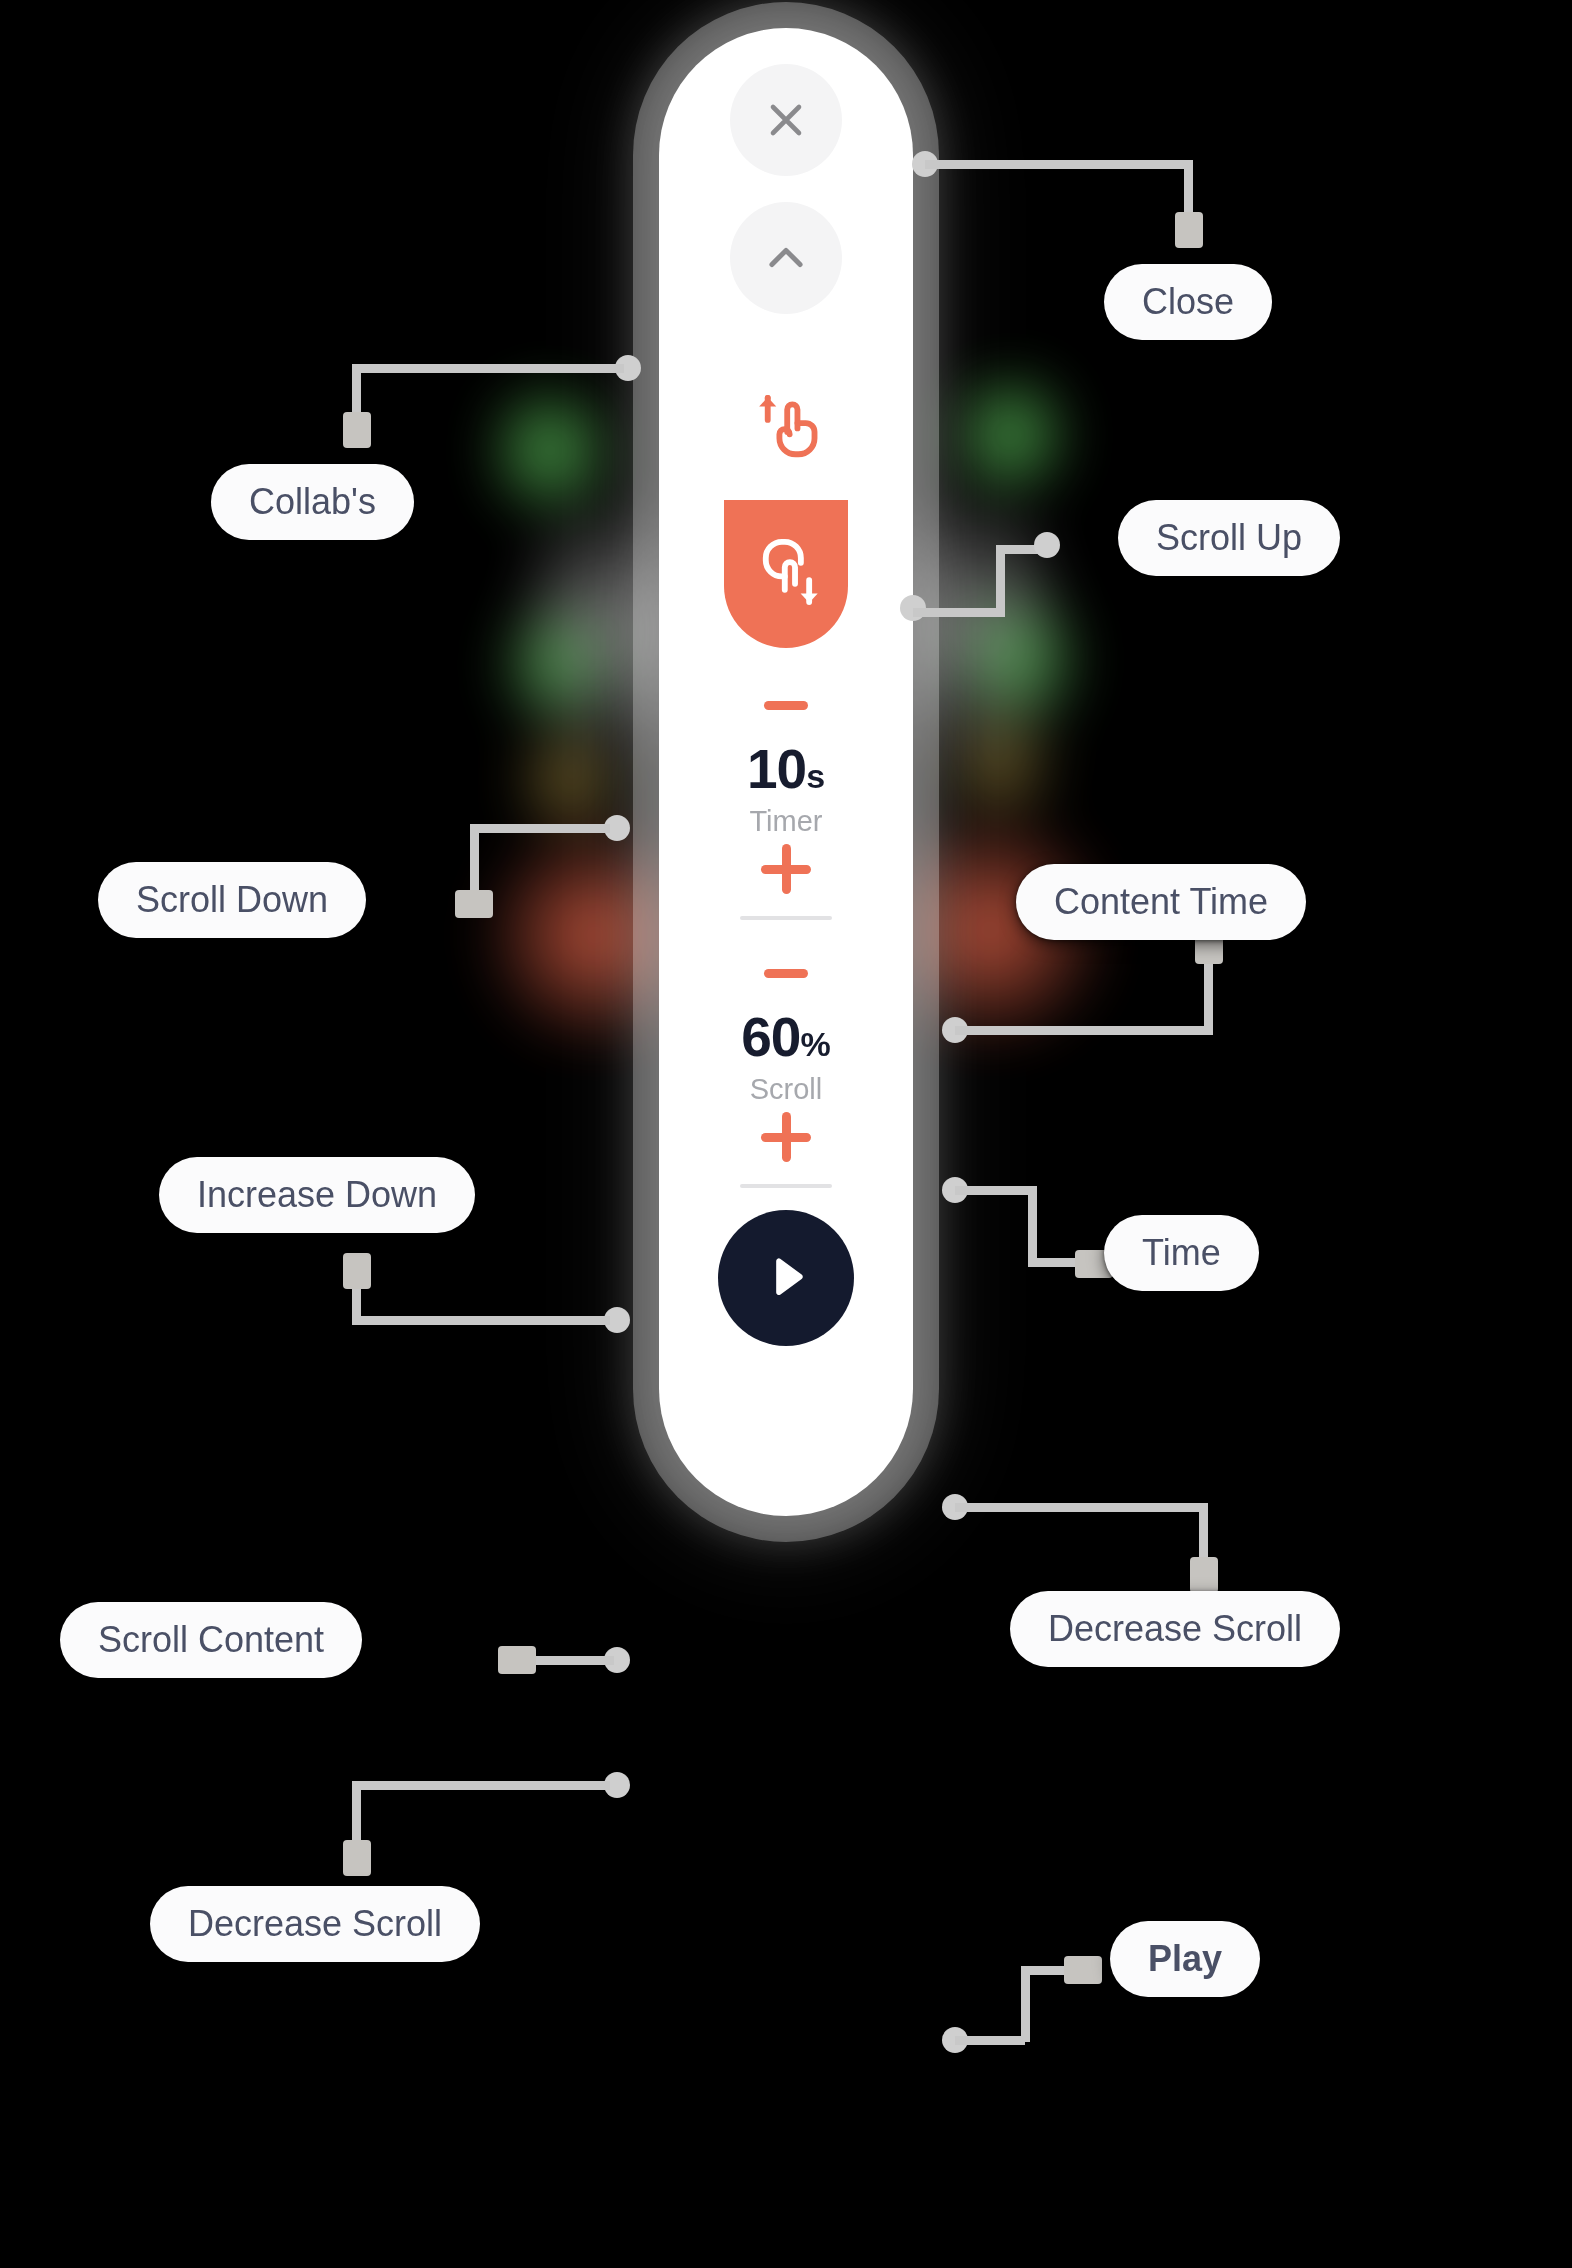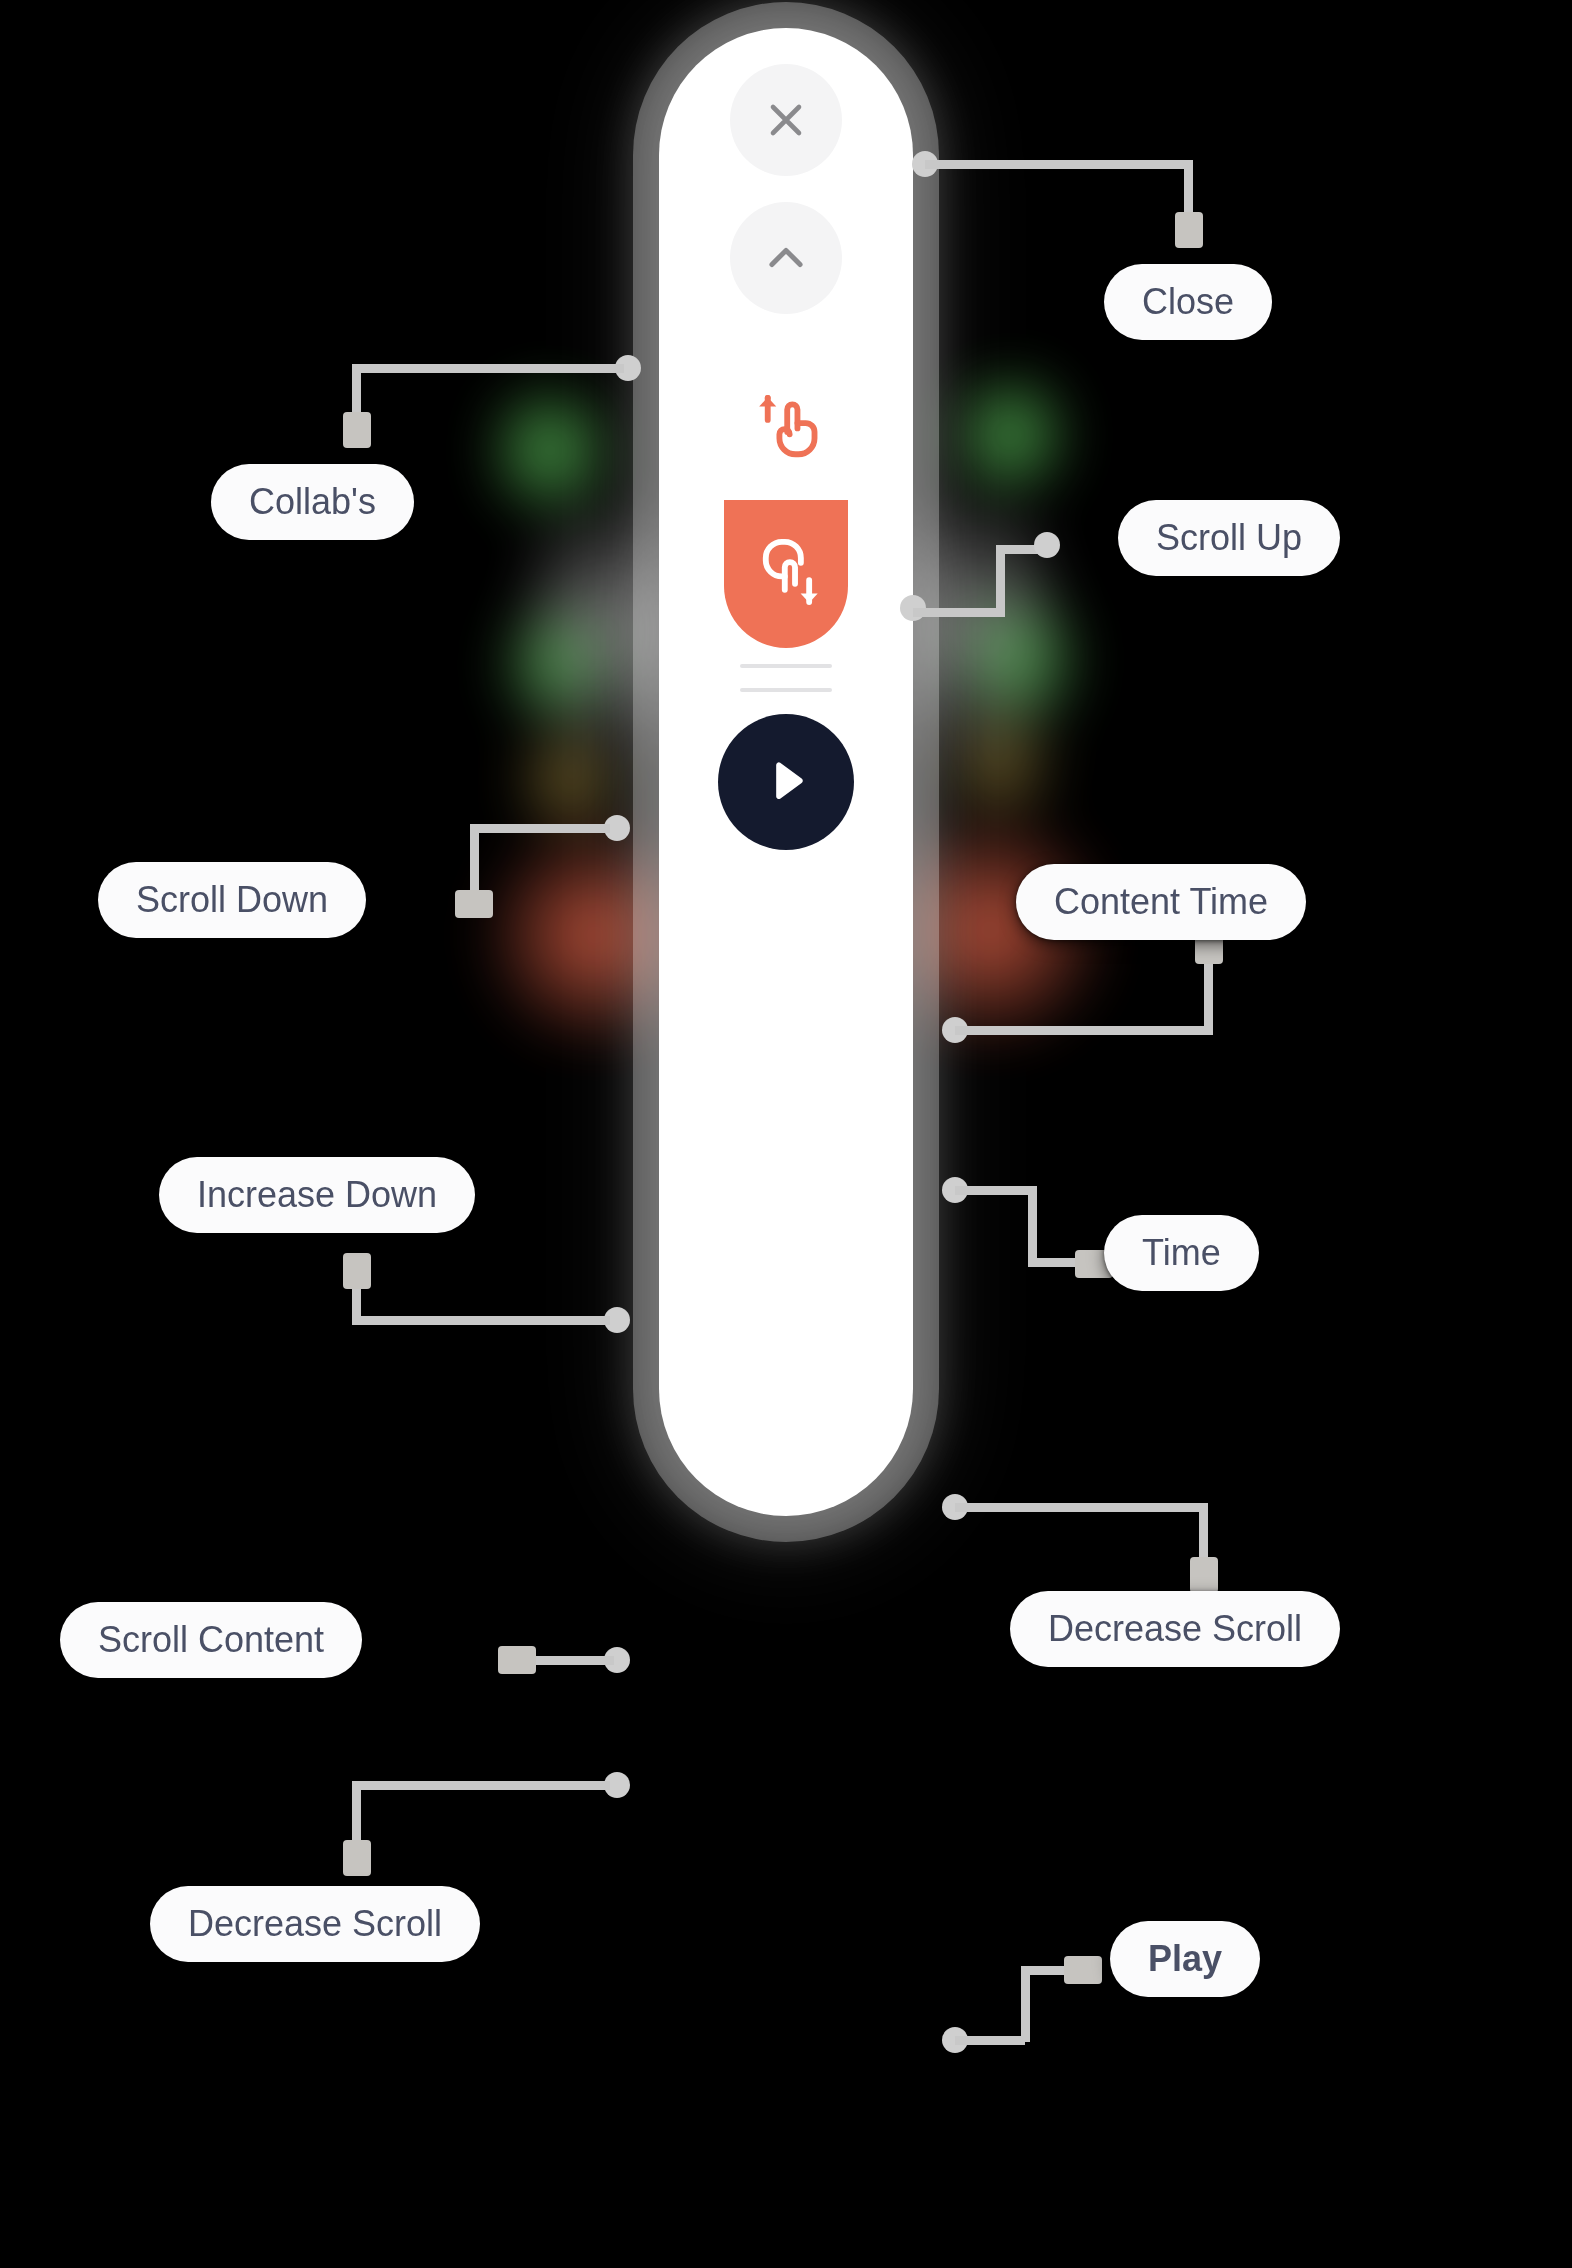--- a/index.html
+++ b/index.html
@@ -304,23 +304,47 @@
     <div id="scroll-down-half">
       <svg width="78" height="78" viewBox="0 0 32 32" fill="none" stroke="#ffffff" stroke-width="2.4" stroke-linecap="round" stroke-linejoin="round">
         <path d="M15.5 22.5 V13.2 a2.1 2.1 0 0 1 4.2 0 V20"></path>
         <path d="M11.3 17 h-1.2 a6.6 6.6 0 0 1 -6.6 -6.6 v-1.0 a6.6 6.6 0 0 1 6.6 -6.6 h1.2 a6.6 6.6 0 0 1 6.6 6.6 v2.0" transform="translate(4.2,0)"></path>
         <path d="M25.5 18.5 V27.5"></path>
         <path d="M22 24 L25.5 27.8 L29 24" fill="#ffffff" stroke="none"></path>
       </svg>
     </div>
   </div>
 
+  <div class="stepper" id="timer-stepper">
+    <div class="minus-btn">
+      <span class="minus-bar"></span>
+    </div>
+    <div class="readout">
+      <span class="value">10</span><span class="unit">s</span>
+      <div class="caption">Timer</div>
+    </div>
+    <div class="plus-btn">
+      <span class="plus-glyph"></span>
+    </div>
+  </div>
 
   <div class="divider"></div>
 
+  <div class="stepper" id="scroll-stepper">
+    <div class="minus-btn">
+      <span class="minus-bar"></span>
+    </div>
+    <div class="readout">
+      <span class="value">60</span><span class="unit">%</span>
+      <div class="caption">Scroll</div>
+    </div>
+    <div class="plus-btn">
+      <span class="plus-glyph"></span>
+    </div>
+  </div>
 
   <div class="divider"></div>
 
   <div id="play-btn">
     <svg width="62" height="62" viewBox="0 0 24 24" fill="#ffffff">
       <path d="M8.2 5.4 a1 1 0 0 1 1.55 -.84 l8.3 6.1 a1 1 0 0 1 0 1.68 l-8.3 6.1 a1 1 0 0 1 -1.55 -.84 Z"></path>
     </svg>
   </div>
 
 </div>

